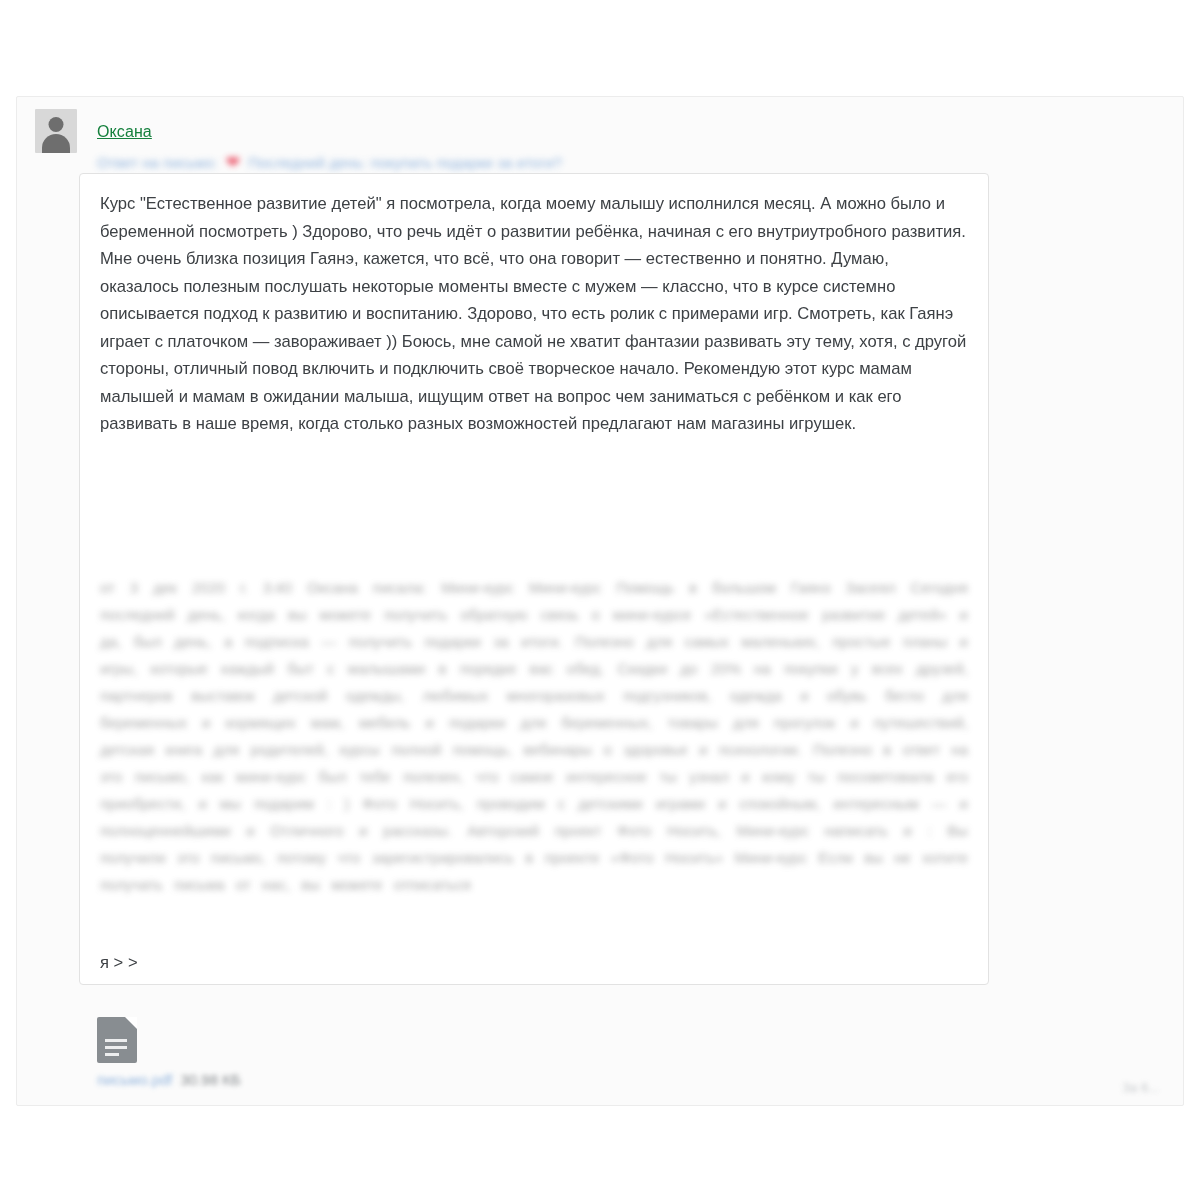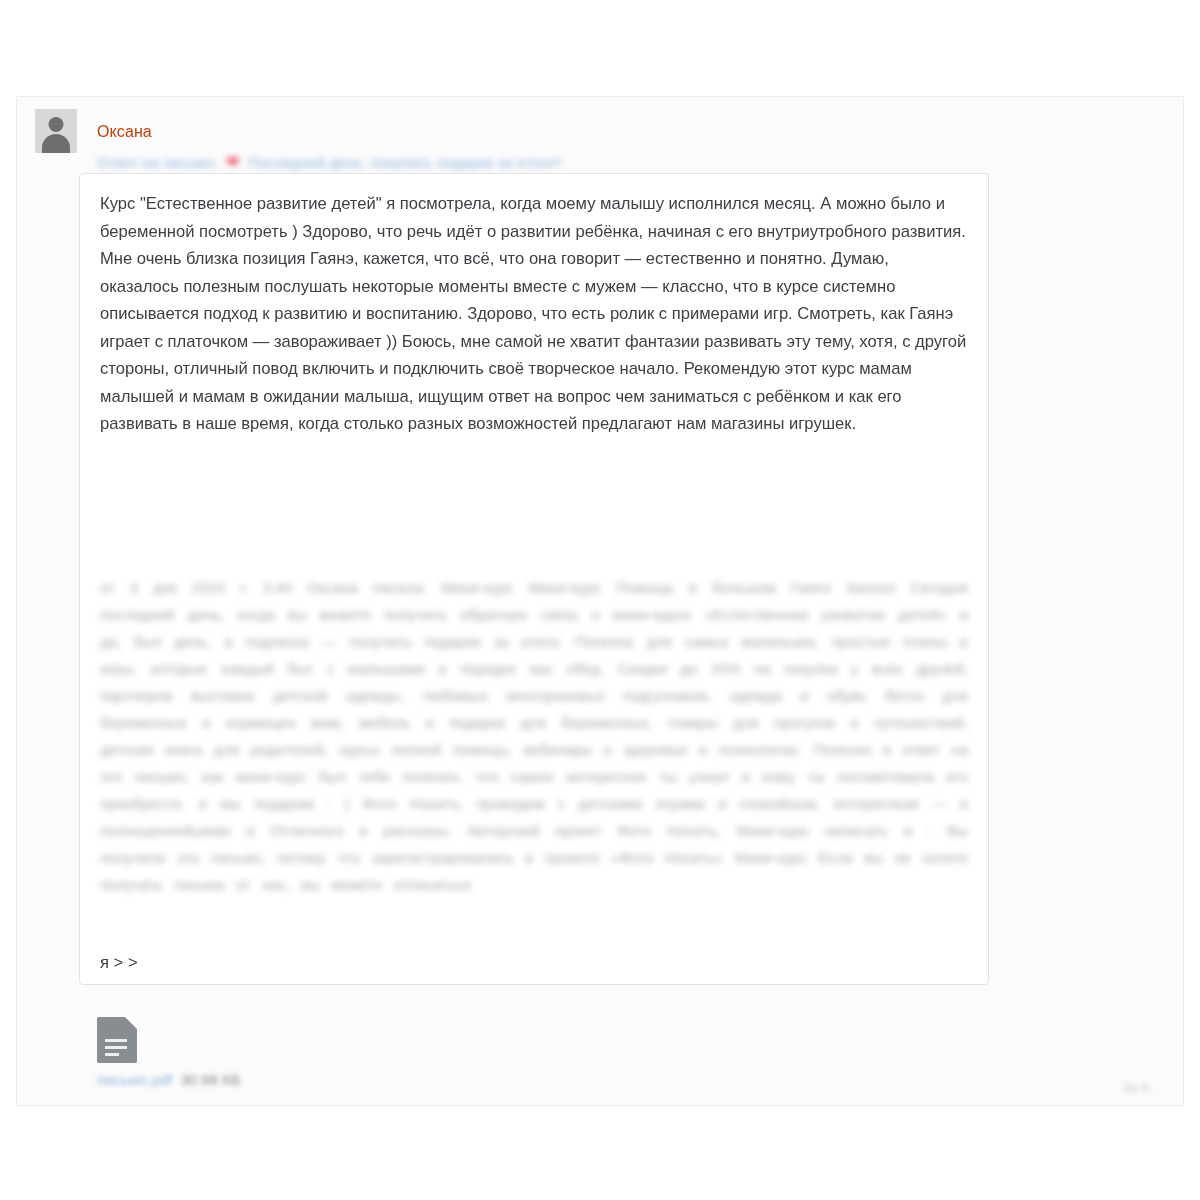--- a/index.html
+++ b/index.html
@@ -72,23 +72,24 @@
     height: 20px;
     background: #6e6e6e;
     border-radius: 14px 14px 0 0;
   }
 
   .sender-name {
     position: absolute;
     left: 62px;
     top: 14px;
     font-size: 16px;
-    color: #c2410c;
+    color: #15803d;
     letter-spacing: .1px;
     white-space: nowrap;
+    text-decoration: underline;
   }
 
   .subject-line {
     position: absolute;
     left: 62px;
     top: 42px;
     width: 1040px;
     height: 22px;
     display: flex;
     align-items: center;

